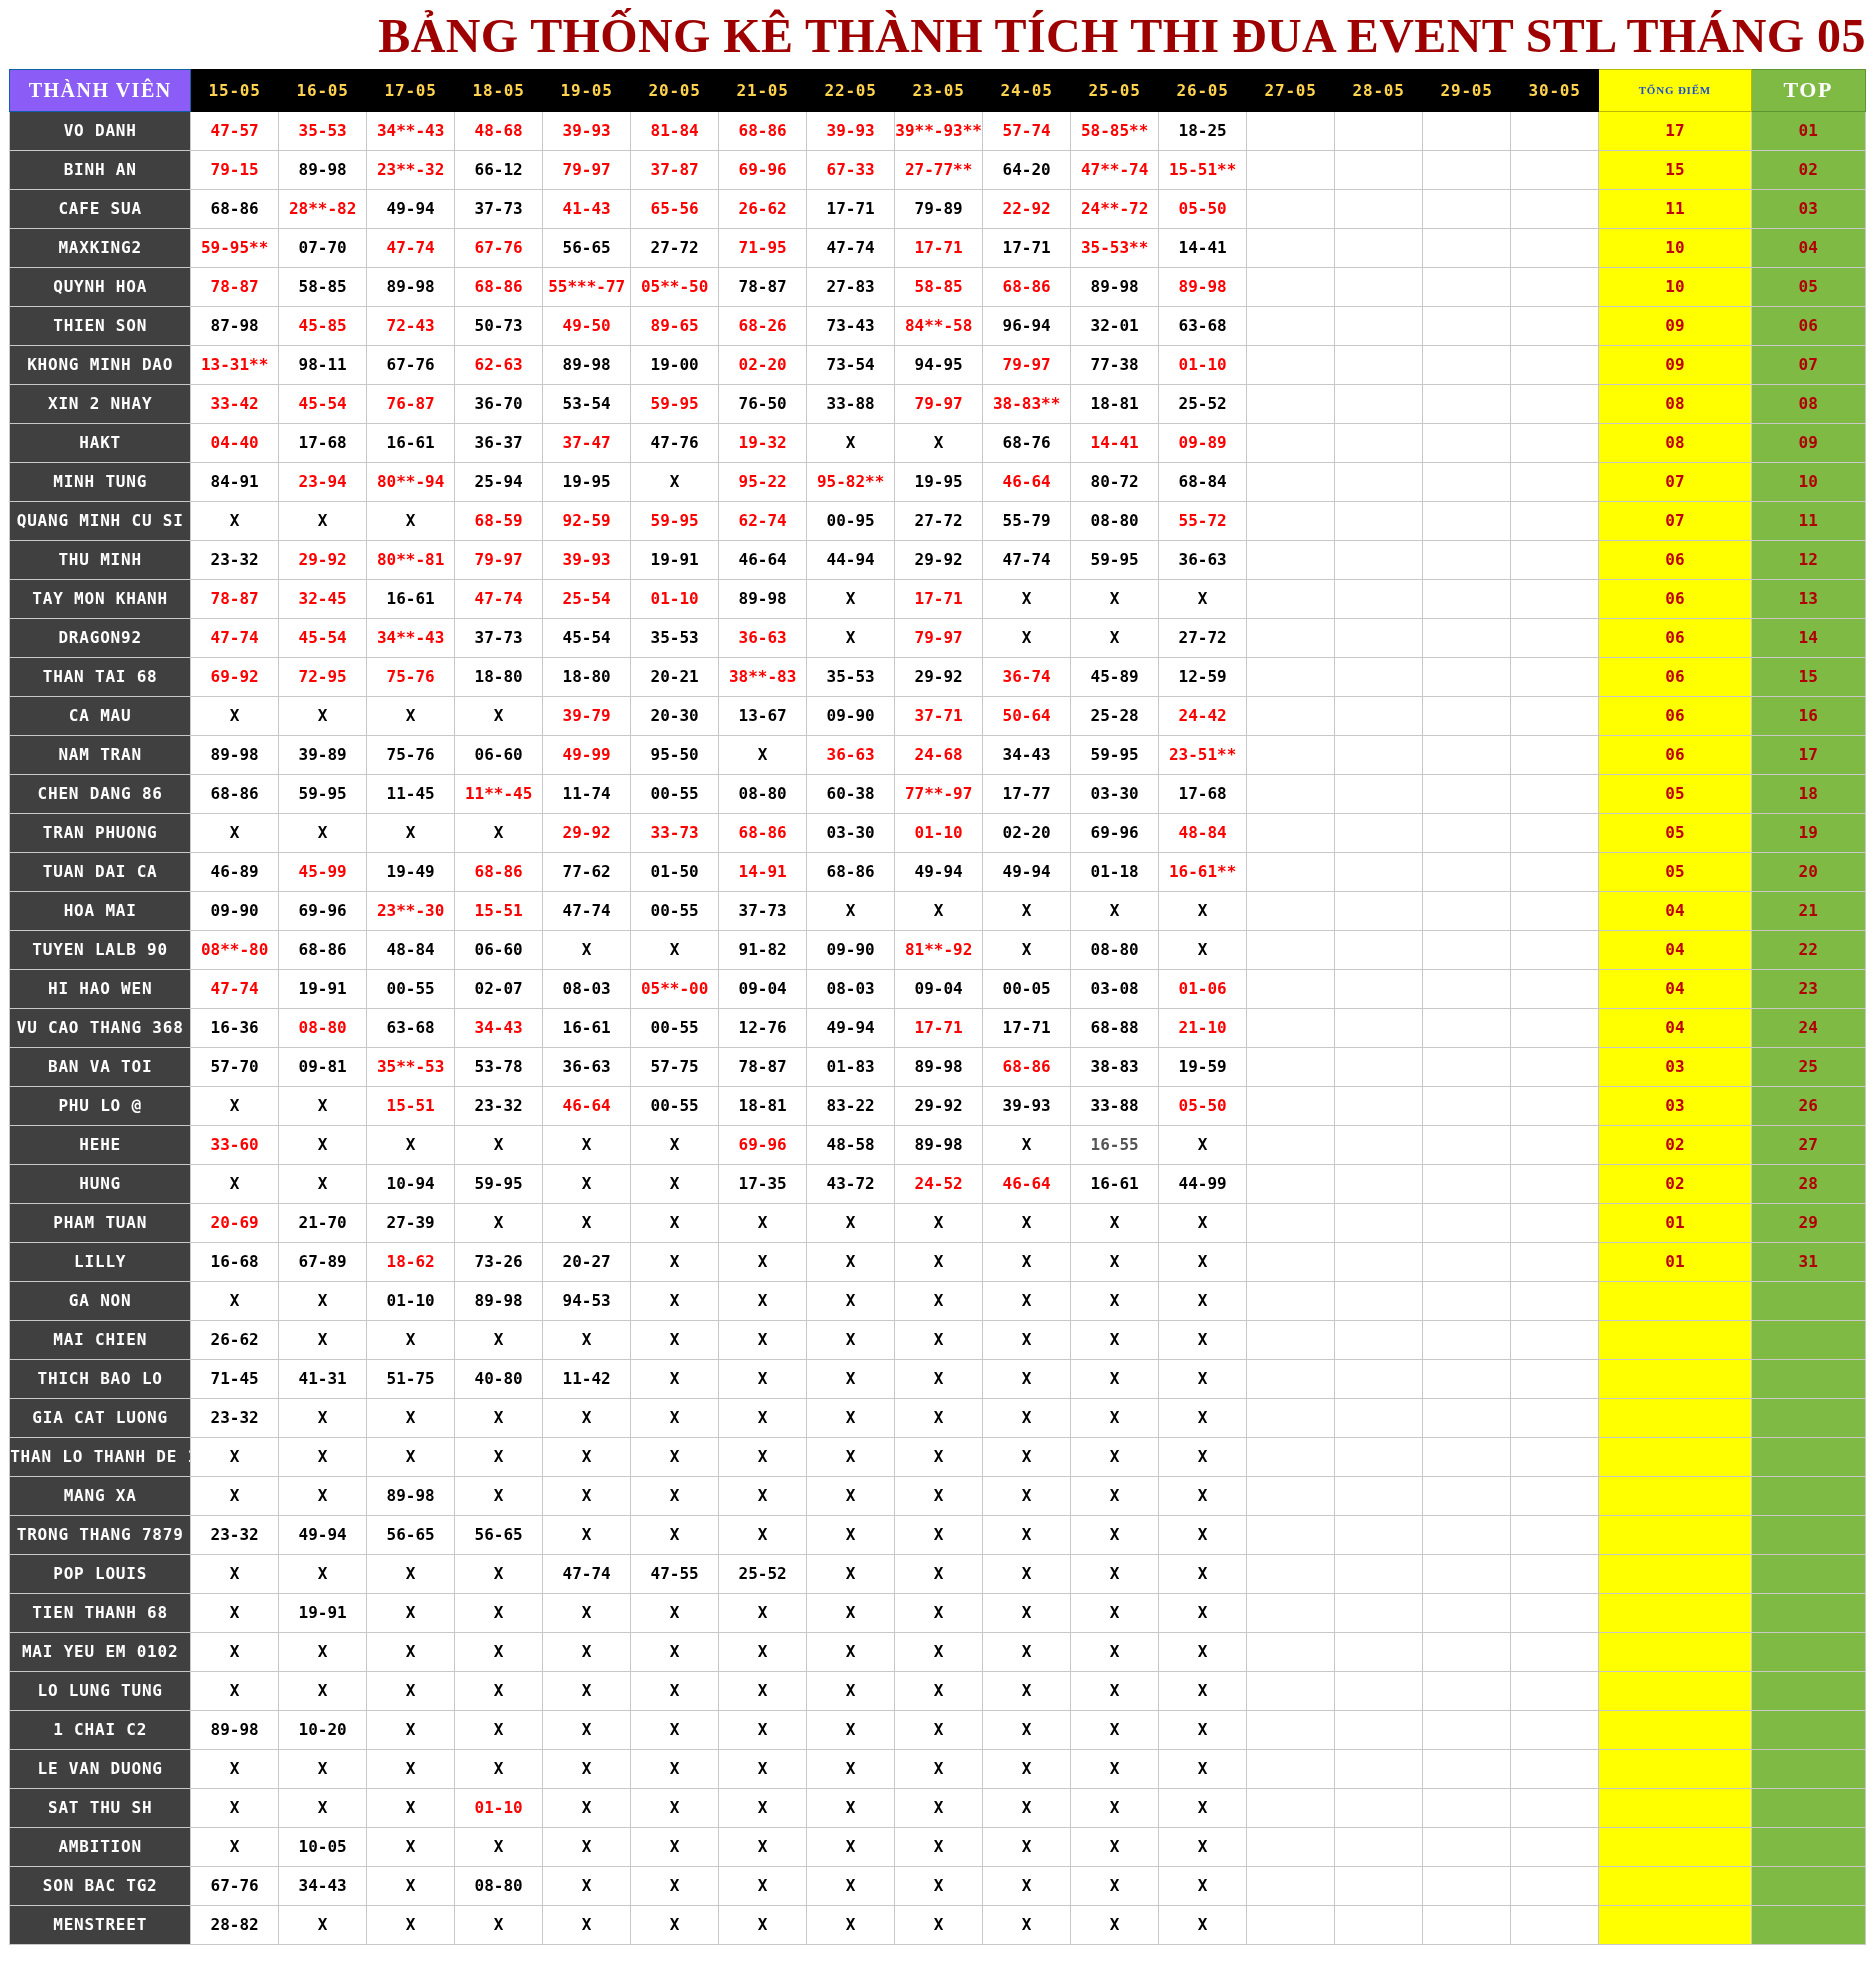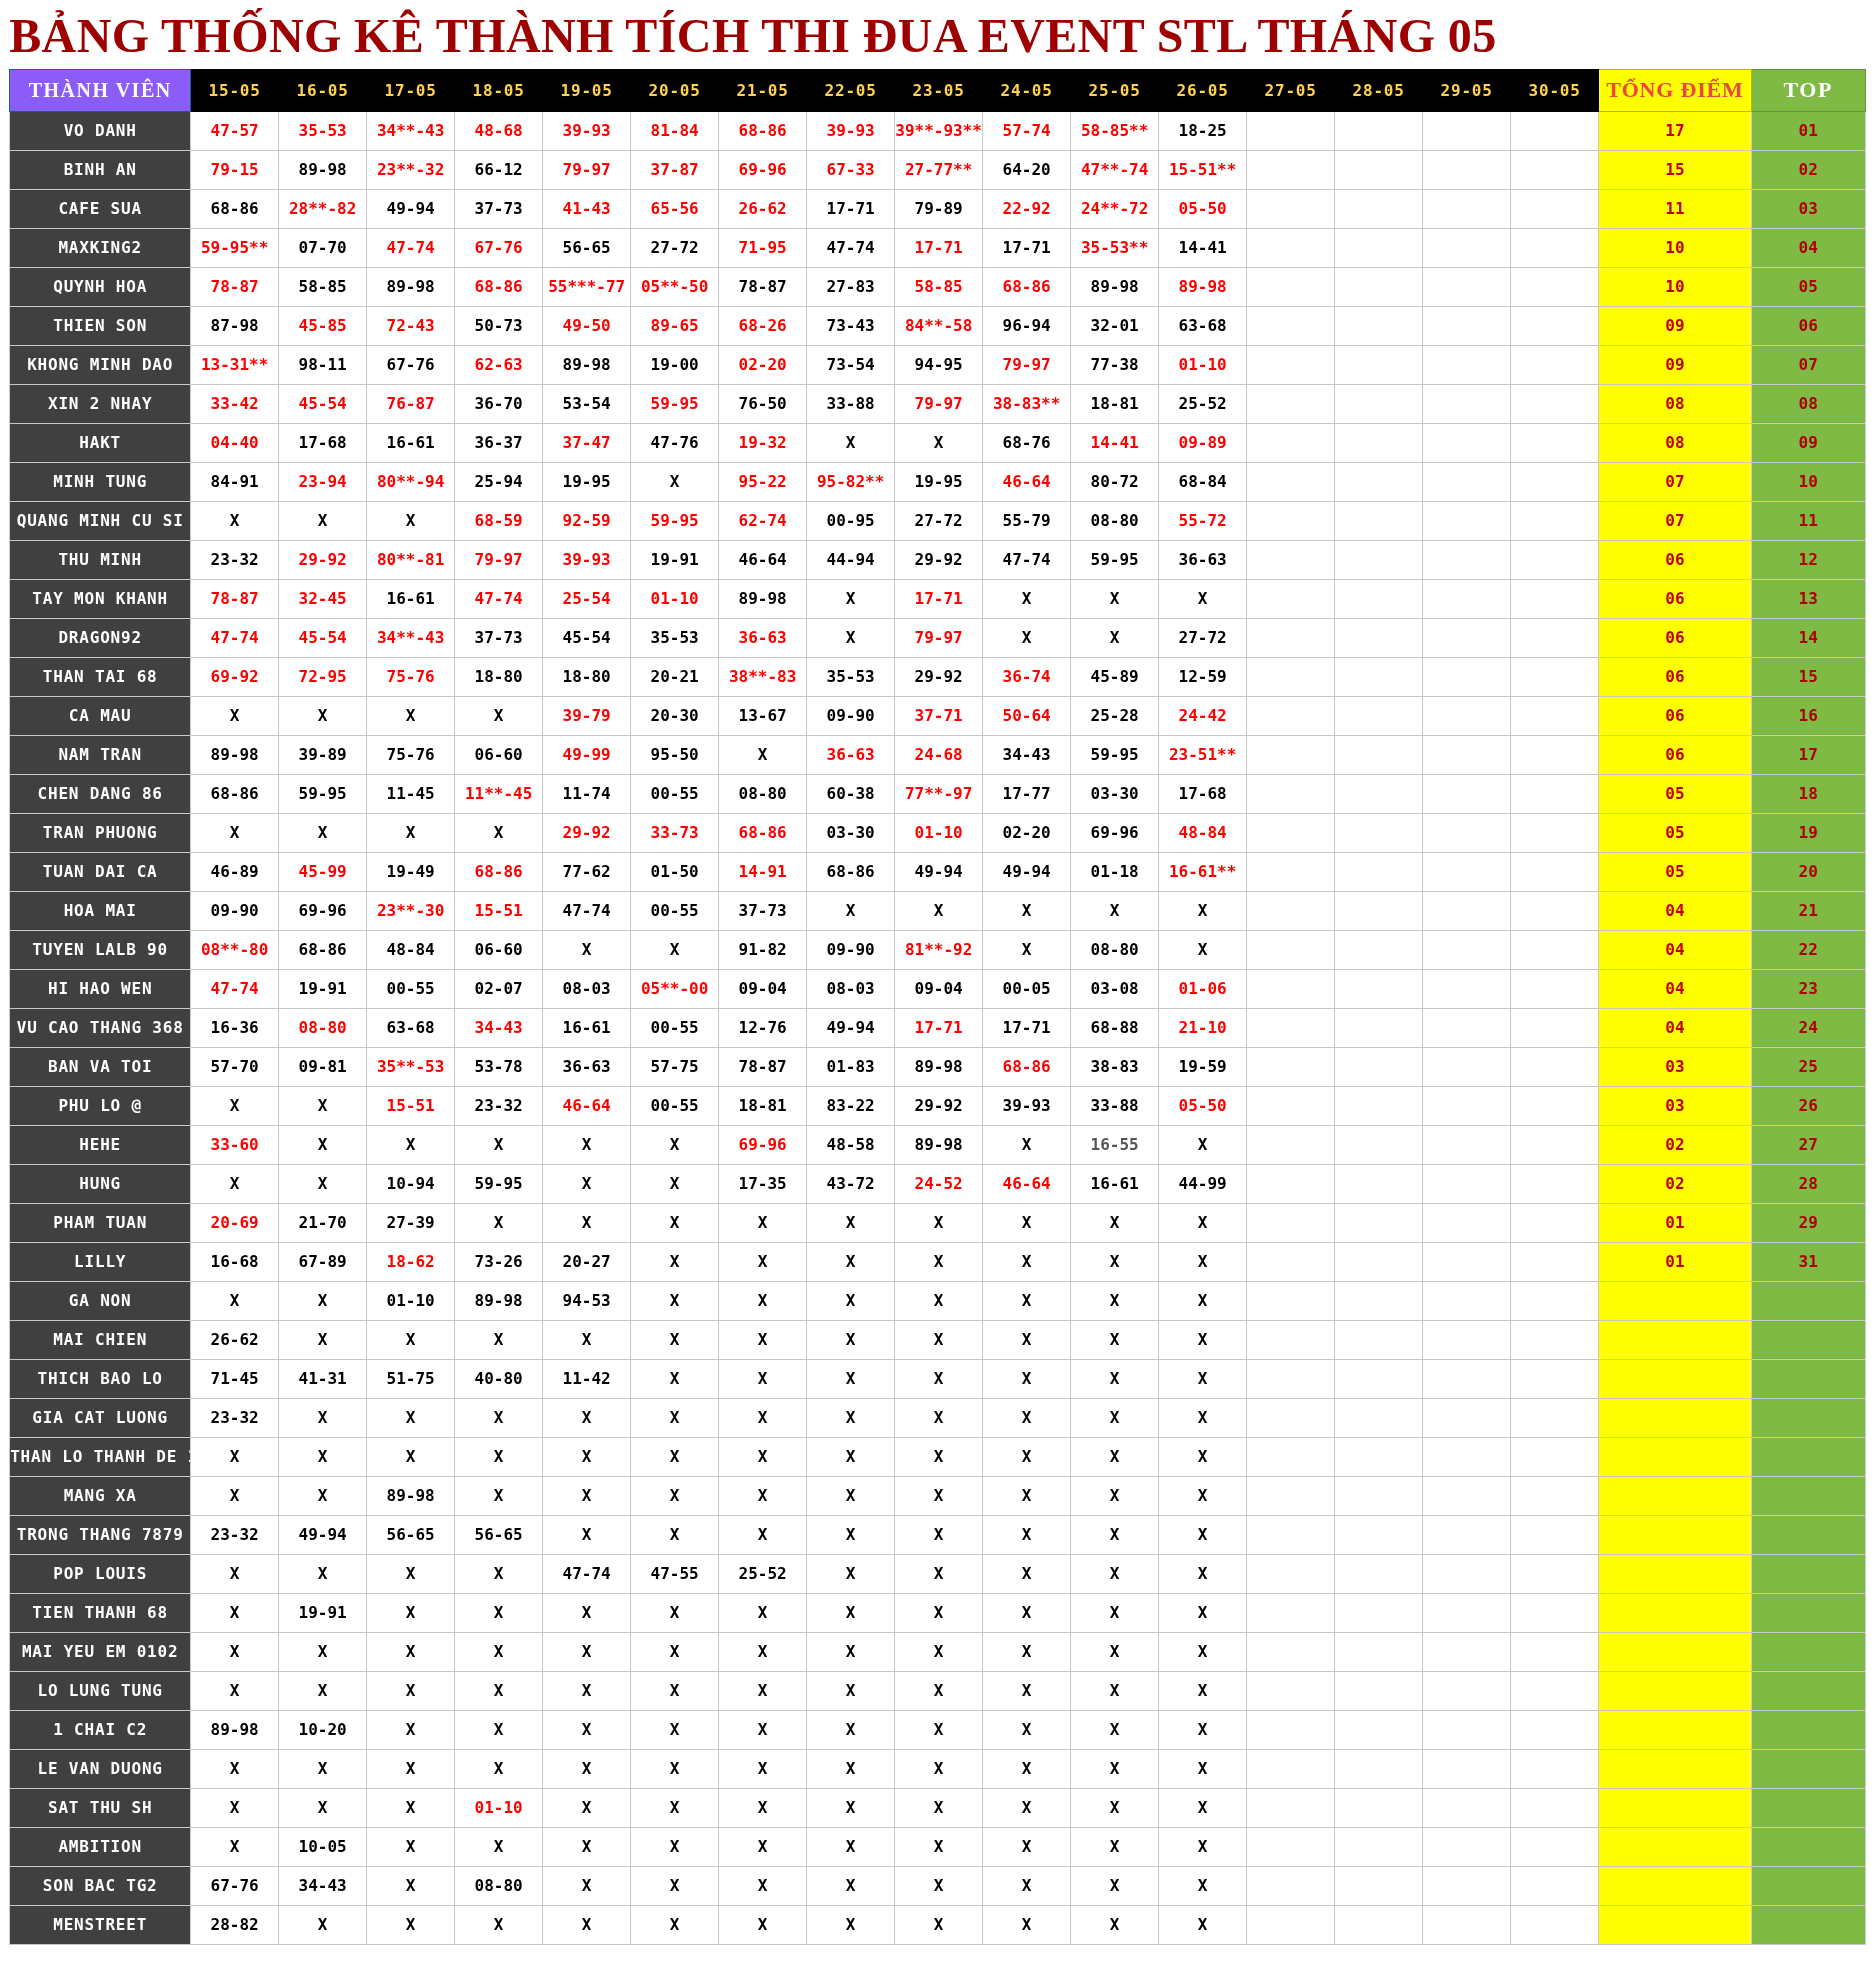--- a/index.html
+++ b/index.html
@@ -7,21 +7,21 @@
     font-family:"Liberation Sans", sans-serif;
     -webkit-font-smoothing:antialiased;
   }
   #page{
     width:1875px;
     box-sizing:border-box;
     padding:7.7px 9.2px 10.7px 9.2px;
     background:#ffffff;
   }
   .title{
-    text-align:left;
+    text-align:right;
     color:#9e0000;
     font-weight:bold;
     font-size:48px;
     letter-spacing:0.4px;
     font-family:"Liberation Serif", serif;
     line-height:1.05;
     margin:3.1px 0 7.7px 0;
     white-space:nowrap;
   }
   table.grid{
@@ -54,22 +54,22 @@
     background:#8b5cf6;
     color:#ffffff;
     font-weight:bold;
     font-size:20px;
     font-family:"Liberation Serif", serif;
     letter-spacing:1.5px;
     border:0.8px solid #1060a8;
   }
   tr.head td.totalhead{
     background:#ffff00;
-    color:#ef4444;
-    font-size:22px;
+    color:#1d4ed8;
+    font-size:11px;
     font-family:"Liberation Serif", serif;
     letter-spacing:0.8px;
     border:0.8px solid #b9b900;
   }
   tr.head td.tophead{
     background:#7fba45;
     color:#ffffff;
     font-size:22px;
     font-family:"Liberation Serif", serif;
     letter-spacing:1.5px;

